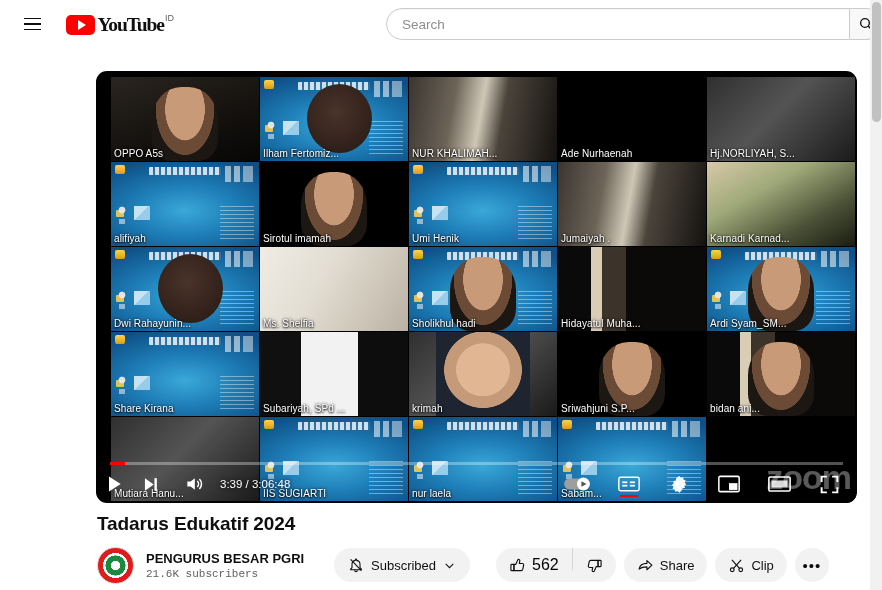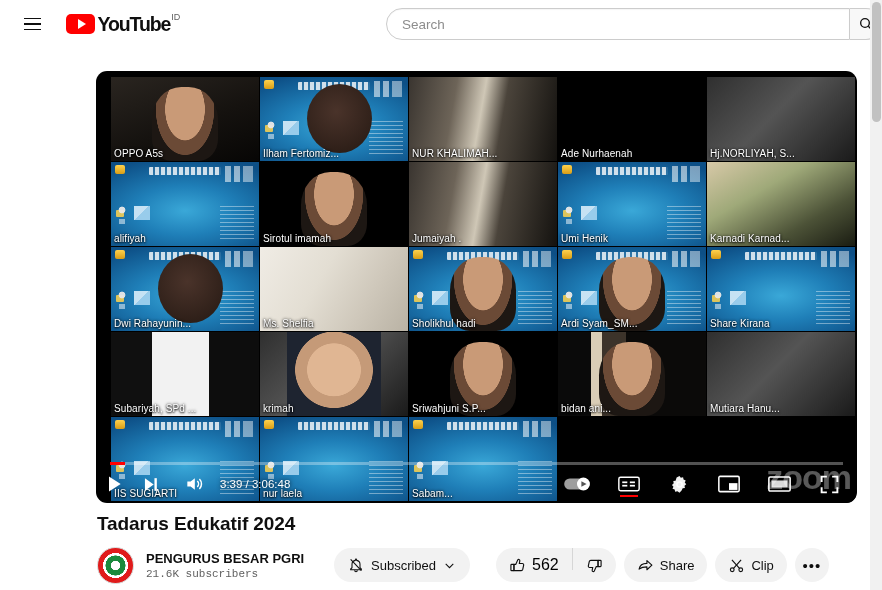--- a/index.html
+++ b/index.html
@@ -32,21 +32,21 @@
   }
   .yt-play-badge .tri {
     width: 0; height: 0;
     border-left: 8px solid #ffffff;
     border-top: 5px solid transparent;
     border-bottom: 5px solid transparent;
     margin-left: 2px;
   }
   .yt-word {
     font-size: 19.5px; font-weight: bold; letter-spacing: -1.1px;
-    color: #0f0f0f; margin-left: 2.5px; margin-top: 1px;
+    color: #0f0f0f; margin-left: 2.5px; margin-top: 1px; font-family: Liberation Serif, serif;
   }
   .yt-country {
     font-size: 9px; color: #606060; margin-left: 1px; margin-top: 0px;
   }
   .search-wrap {
     position: absolute; left: 386px; top: 8px;
     display: flex; align-items: center;
   }
   .search-box {
     width: 464px; height: 32px;
@@ -329,31 +329,31 @@
         <div class="bg-lines"></div>
         <div class="bg-icons"></div>
         <div class="tile-name">alifiyah</div>
       </div>
       <div class="tile">
         <div class="bg-black"></div>
         <div class="bg-person"></div>
         <div class="tile-name">Sirotul imamah</div>
       </div>
       <div class="tile">
+        <div class="bg-desktop"></div>
+        <div class="bg-title"></div>
+        <div class="bg-lines"></div>
+        <div class="bg-icons"></div>
+        <div class="tile-name">Umi Henik</div>
+      </div>
+      <div class="tile">
         <div class="bg-window-light"></div>
         <div class="tile-name">Jumaiyah .</div>
       </div>
       <div class="tile">
-        <div class="bg-desktop"></div>
-        <div class="bg-title"></div>
-        <div class="bg-lines"></div>
-        <div class="bg-icons"></div>
-        <div class="tile-name">Umi Henik</div>
-      </div>
-      <div class="tile">
         <div class="bg-green-room"></div>
         <div class="tile-name">Karnadi Karnad...</div>
       </div>
       <div class="tile">
         <div class="bg-desktop"></div>
         <div class="bg-title"></div>
         <div class="bg-lines"></div>
         <div class="bg-icons"></div>
         <div class="bg-circle-dark"></div>
         <div class="tile-name">Dwi Rahayunin...</div>
@@ -362,20 +362,24 @@
         <div class="bg-bright-room"></div>
         <div class="tile-name">Ms. Shelfia</div>
       </div>
       <div class="tile">
         <div class="bg-desktop"></div>
         <div class="bg-title"></div>
         <div class="bg-lines"></div>
         <div class="bg-icons"></div>
         <div class="bg-person"></div>
         <div class="tile-name">Sholikhul hadi</div>
+      </div>
+      <div class="tile">
+        <div class="bg-doorway"></div>
+        <div class="tile-name">Hidayatul Muha...</div>
       </div>
       <div class="tile">
         <div class="bg-desktop"></div>
         <div class="bg-title"></div>
         <div class="bg-lines"></div>
         <div class="bg-icons"></div>
         <div class="bg-person"></div>
         <div class="tile-name">Ardi Syam_SM...</div>
       </div>
       <div class="tile">

